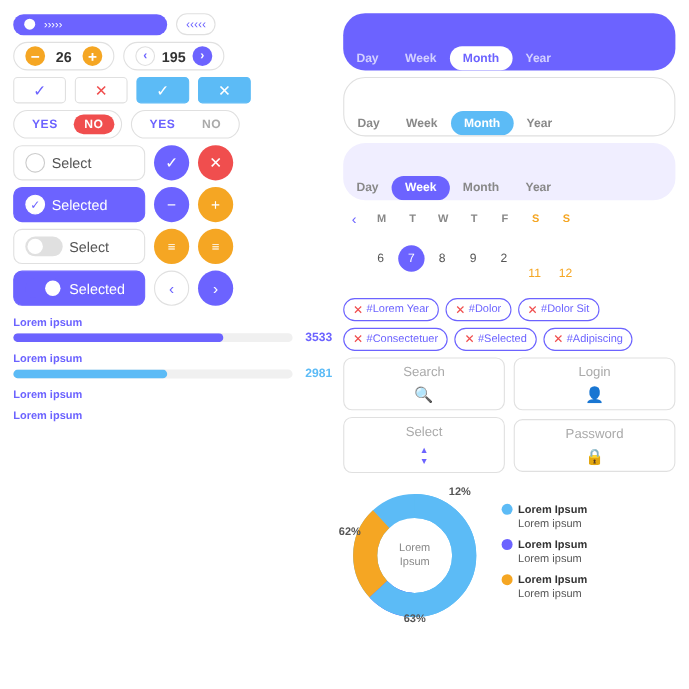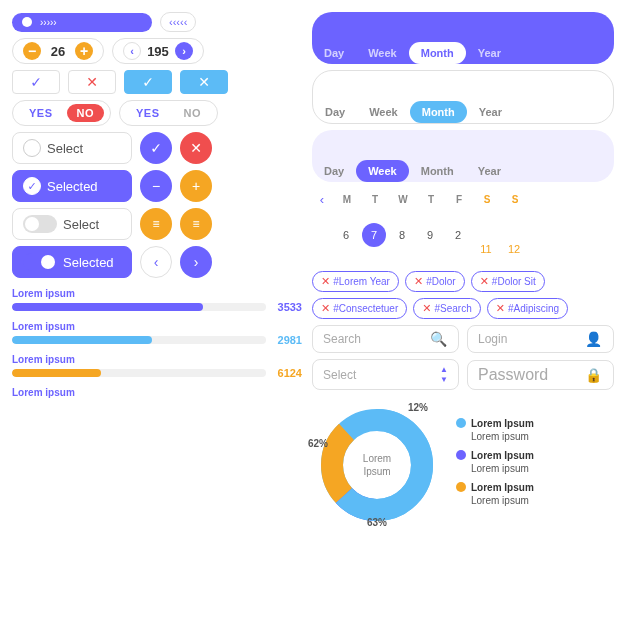--- a/index.html
+++ b/index.html
@@ -247,20 +247,21 @@
     
     .input-field {
       display: flex; align-items: center;
       border: 1.5px solid #e0e0e0;
       border-radius: 8px;
       padding: 5px 10px;
       gap: 6px;
       background: #fff;
       font-size: 12px;
       color: #aaa;
+      flex-direction: column;
     }
     .input-icon { font-size: 14px; color: #6c63ff; }
     .input-icon.orange { color: #f5a623; }
     .select-arrows { display: flex; flex-direction: column; gap: 1px; font-size: 8px; color: #6c63ff; }
 
     
     .donut-wrapper {
       display: flex; align-items: center; gap: 14px;
       margin-top: 4px;
     }
@@ -391,26 +392,20 @@
         <span class="progress-label">Lorem ipsum</span>
         <div class="progress-row">
           <div class="progress-bar-bg">
             <div class="progress-bar-fill" style="width:55%;background:#5cbbf6;"></div>
           </div>
           <span class="progress-val" style="color:#5cbbf6;">2981</span>
         </div>
       </div>
       <div class="progress-item">
         <span class="progress-label">Lorem ipsum</span>
-        <div class="progress-row">
-          <div class="progress-bar-bg">
-            <div class="progress-bar-fill" style="width:35%;background:#f5a623;"></div>
-          </div>
-          <span class="progress-val" style="color:#f5a623;">6124</span>
-        </div>
       </div>
       <div class="progress-item">
         <span class="progress-label">Lorem ipsum</span>
       </div>
     </div>
   </div>
 
   <div class="right-col">
 
     <div class="tab-strip dark">
@@ -466,21 +461,21 @@
       <div class="tag">
         <span class="x">✕</span>
         <span>#Dolor Sit</span>
       </div>
       <div class="tag">
         <span class="x">✕</span>
         <span>#Consectetuer</span>
       </div>
       <div class="tag">
         <span class="x">✕</span>
-        <span>#Search</span>
+        <span>#Selected</span>
       </div>
       <div class="tag">
         <span class="x">✕</span>
         <span>#Adipiscing</span>
       </div>
     </div>
 
     <div class="row">
       <div class="input-field" style="flex:1;">
         <span style="flex:1;color:#aaa;font-size:12px;">Search</span>
@@ -494,21 +489,21 @@
 
     <div class="row">
       <div class="input-field" style="flex:1;">
         <span style="flex:1;color:#aaa;font-size:12px;">Select</span>
         <div class="select-arrows">
           <span>▲</span>
           <span>▼</span>
         </div>
       </div>
       <div class="input-field" style="flex:1;">
-        <span style="flex:1;color:#aaa;font-size:16px;">Password</span>
+        <span style="flex:1;color:#aaa;font-size:12px;">Password</span>
         <span class="input-icon orange">🔒</span>
       </div>
     </div>
 
     <div class="donut-wrapper">
       <div style="position:relative;width:130px;height:130px;flex-shrink:0;">
         <svg width="130" height="130" viewBox="0 0 130 130">
 
           <circle cx="65" cy="65" r="45" fill="none" stroke="#5cbbf6" stroke-width="22" stroke-dasharray="282.7 0" stroke-dashoffset="0" transform="rotate(-90 65 65)"></circle>
 

